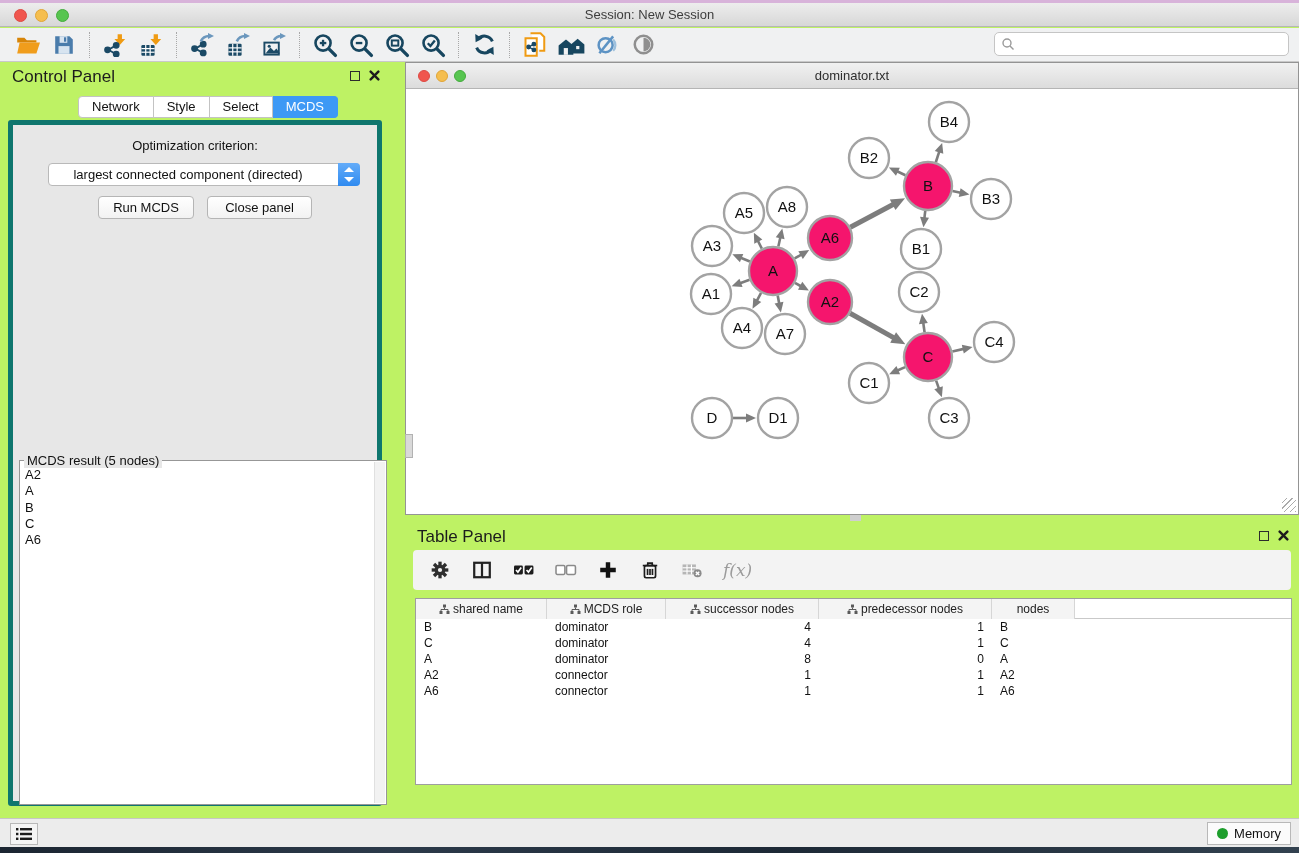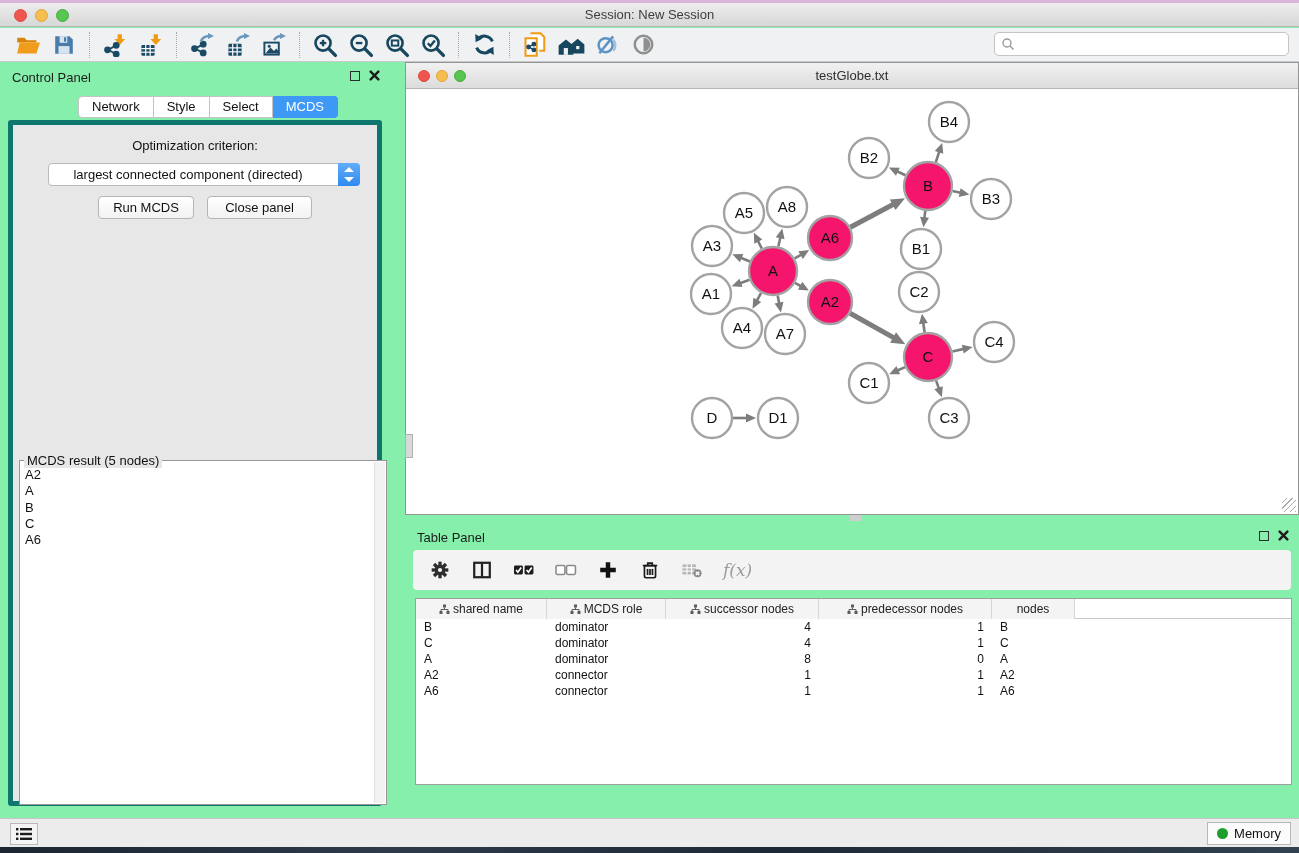--- a/index.html
+++ b/index.html
@@ -1,17 +1,17 @@
 <!DOCTYPE html>
 <html><head>
 <meta charset="utf-8">
 <style>
   * { margin:0; padding:0; box-sizing:border-box; }
   body { background:#2a2a2a; font-family:"Liberation Sans",sans-serif; }
-  .screen { position:relative; width:1299px; height:853px; background:#86efac; overflow:hidden;
+  .screen { position:relative; width:1299px; height:853px; background:#bef264; overflow:hidden;
             font-family:"Liberation Sans",sans-serif; color:#222; }
 
   
   .top-strip { position:absolute; top:0; left:0; width:100%; height:3px; background:#d8b3da; }
   .titlebar { position:absolute; top:3px; left:0; width:100%; height:24px;
               background:linear-gradient(#ededed,#d7d7d7); border-bottom:1px solid #b6b6b6; }
   .traffic { position:absolute; top:6px; left:14px; display:flex; gap:8px; }
   .light { width:13px; height:13px; border-radius:50%; }
   .light.red { background:#f0564e; border:1px solid #dd4a44; }
   .light.yellow { background:#f5be4f; border:1px solid #e0a538; }
@@ -23,21 +23,21 @@
              border-bottom:1px solid #c9c9c9; display:flex; align-items:center; padding-left:10px; }
   .tbtn { width:36px; height:30px; display:flex; align-items:center; justify-content:center; }
   .tsep { width:1px; height:26px; border-left:1px dotted #a8a8a8; margin:0 7px; }
   .search-wrap { position:absolute; right:10px; top:4px; width:295px; height:24px; background:#fff;
                  border:1px solid #c5c5c5; border-radius:5px; display:flex; align-items:center; padding-left:6px; }
   .search-wrap input { border:none; outline:none; flex:1; height:20px; font-size:13px; background:transparent; }
 
   
   .control-panel { position:absolute; left:0; top:62px; width:390px; height:756px; }
   .panel-header { position:relative; height:30px; display:flex; align-items:center; padding:0 12px; }
-  .panel-title { font-size:13px; color:#1c1c1c; }
+  .panel-title { font-size:17px; color:#1c1c1c; }
   .panel-header-icons { position:absolute; right:10px; top:8px; display:flex; gap:9px; align-items:center; }
   .float-box { width:10px; height:10px; border:1.5px solid #2c2c2c; display:inline-block; }
   .cp-tabs { position:absolute; left:78px; top:34px; display:flex; }
   .tab { height:22px; line-height:20px; padding:0 13px; font-size:13px; background:#fff;
          border:1px solid #c3c3c3; border-left:none; color:#111; cursor:default; }
   .tab:first-child { border-left:1px solid #c3c3c3; border-radius:4px 0 0 4px; }
   .tab:last-child { border-radius:0 4px 4px 0; }
   .tab.selected { background:#3d99f5; border-color:#3d99f5; color:#fff; }
   .cp-body { position:absolute; left:8px; top:58px; width:374px; height:686px;
              border:5px solid #0f766e; border-radius:3px; background:#e7e7e7; }
@@ -332,21 +332,21 @@
     </div>
   </div>
 
   <div class="net-window">
     <div class="net-titlebar">
       <div class="net-traffic">
         <span class="light small red"></span>
         <span class="light small yellow"></span>
         <span class="light small green"></span>
       </div>
-      <span class="net-title">testGlobe.txt</span>
+      <span class="net-title">dominator.txt</span>
     </div>
     <div class="net-canvas">
       <svg id="graph-svg" width="892" height="425" viewBox="0 0 892 425">
           <line x1="355.819660112501" y1="159.6393202250021" x2="351.86362146049873" y2="151.7272429209974" stroke="#7d7d7d" stroke-width="2.6"></line>
           <polygon points="347.83869910099907,143.67739820199816 356.3357574154983,150.60920893224753 348.28591269649905,154.63413129174714" fill="#7d7d7d"></polygon>
           <line x1="372.34242197013583" y1="157.57749956509346" x2="374.3753967570316" y2="148.2839005392841" stroke="#7d7d7d" stroke-width="2.6"></line>
           <polygon points="376.2986686662805,139.49180038271777 378.5577499565093,150.22243651130483 369.765649799943,148.29916460205592" fill="#7d7d7d"></polygon>
           <line x1="343.8673715334832" y1="172.51941456290294" x2="334.6844592984808" y2="168.75592594200035" stroke="#7d7d7d" stroke-width="2.6"></line>
           <polygon points="326.3567130505348,165.3429151846454 337.316269815819,164.9712762355112 333.903259058464,173.29902248345724" fill="#7d7d7d"></polygon>
           <line x1="343.5608445397517" y1="190.69517057396308" x2="334.0645527707079" y2="194.21798848828578" stroke="#7d7d7d" stroke-width="2.6"></line>

